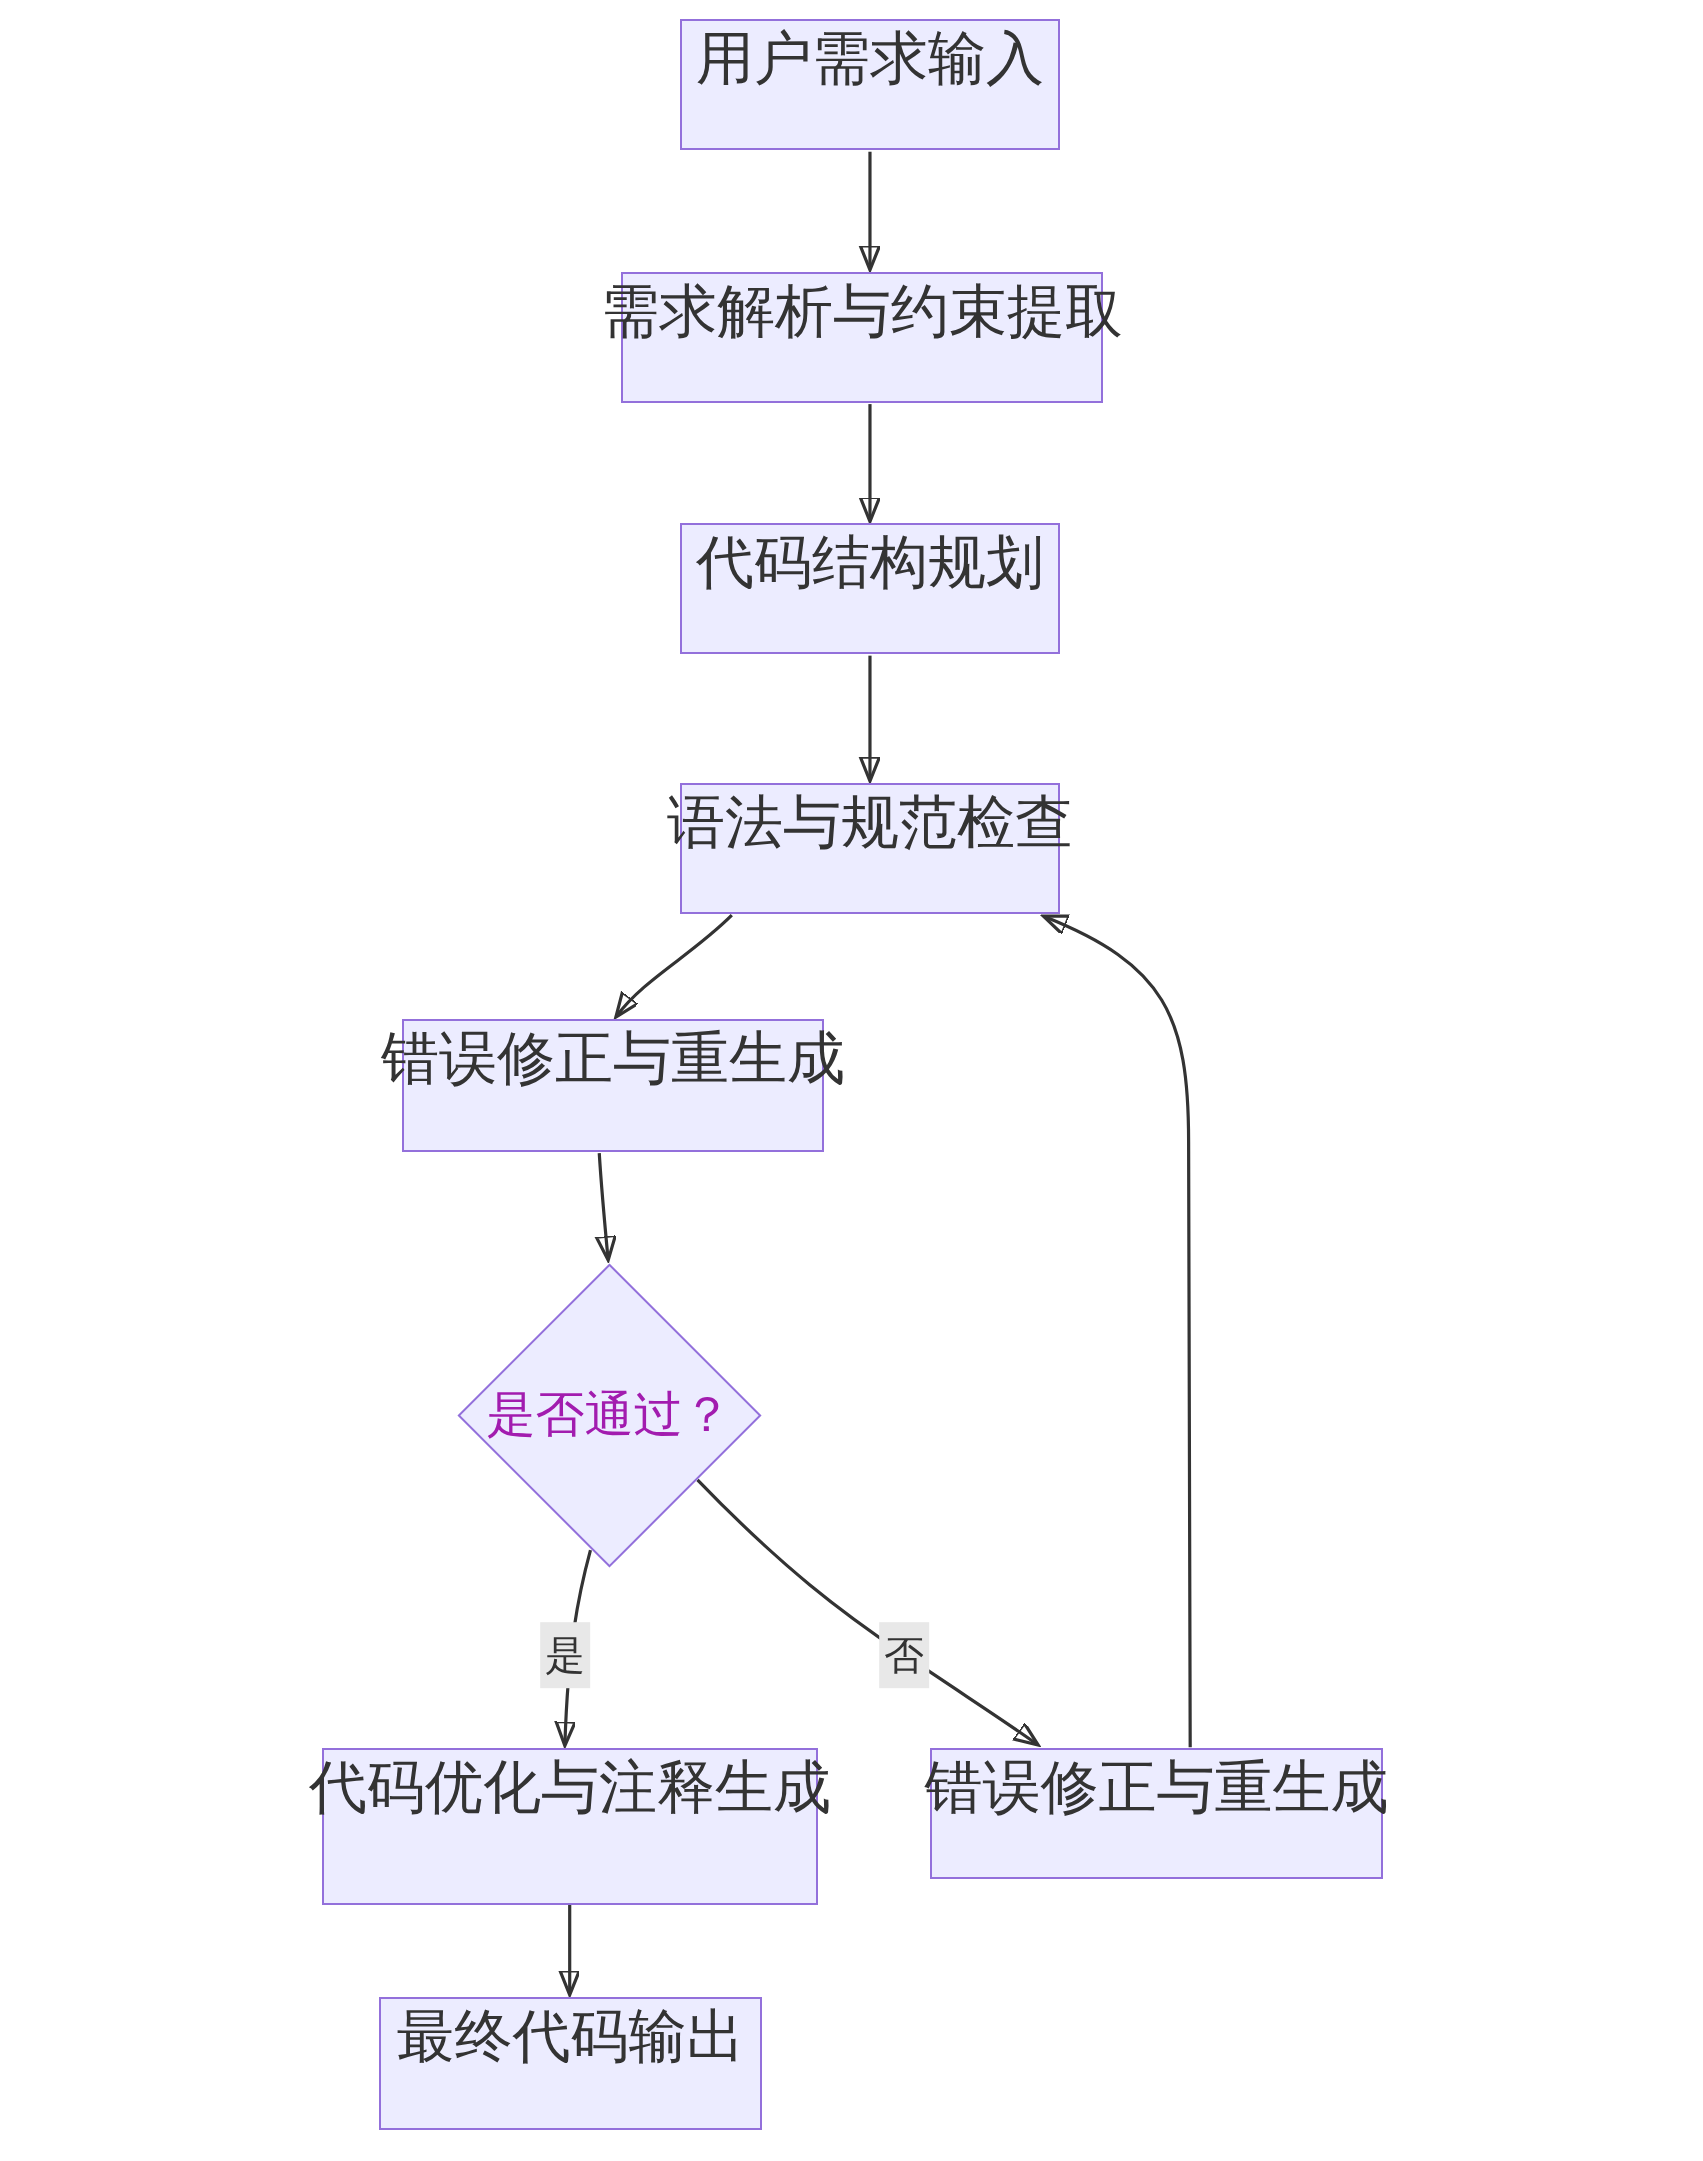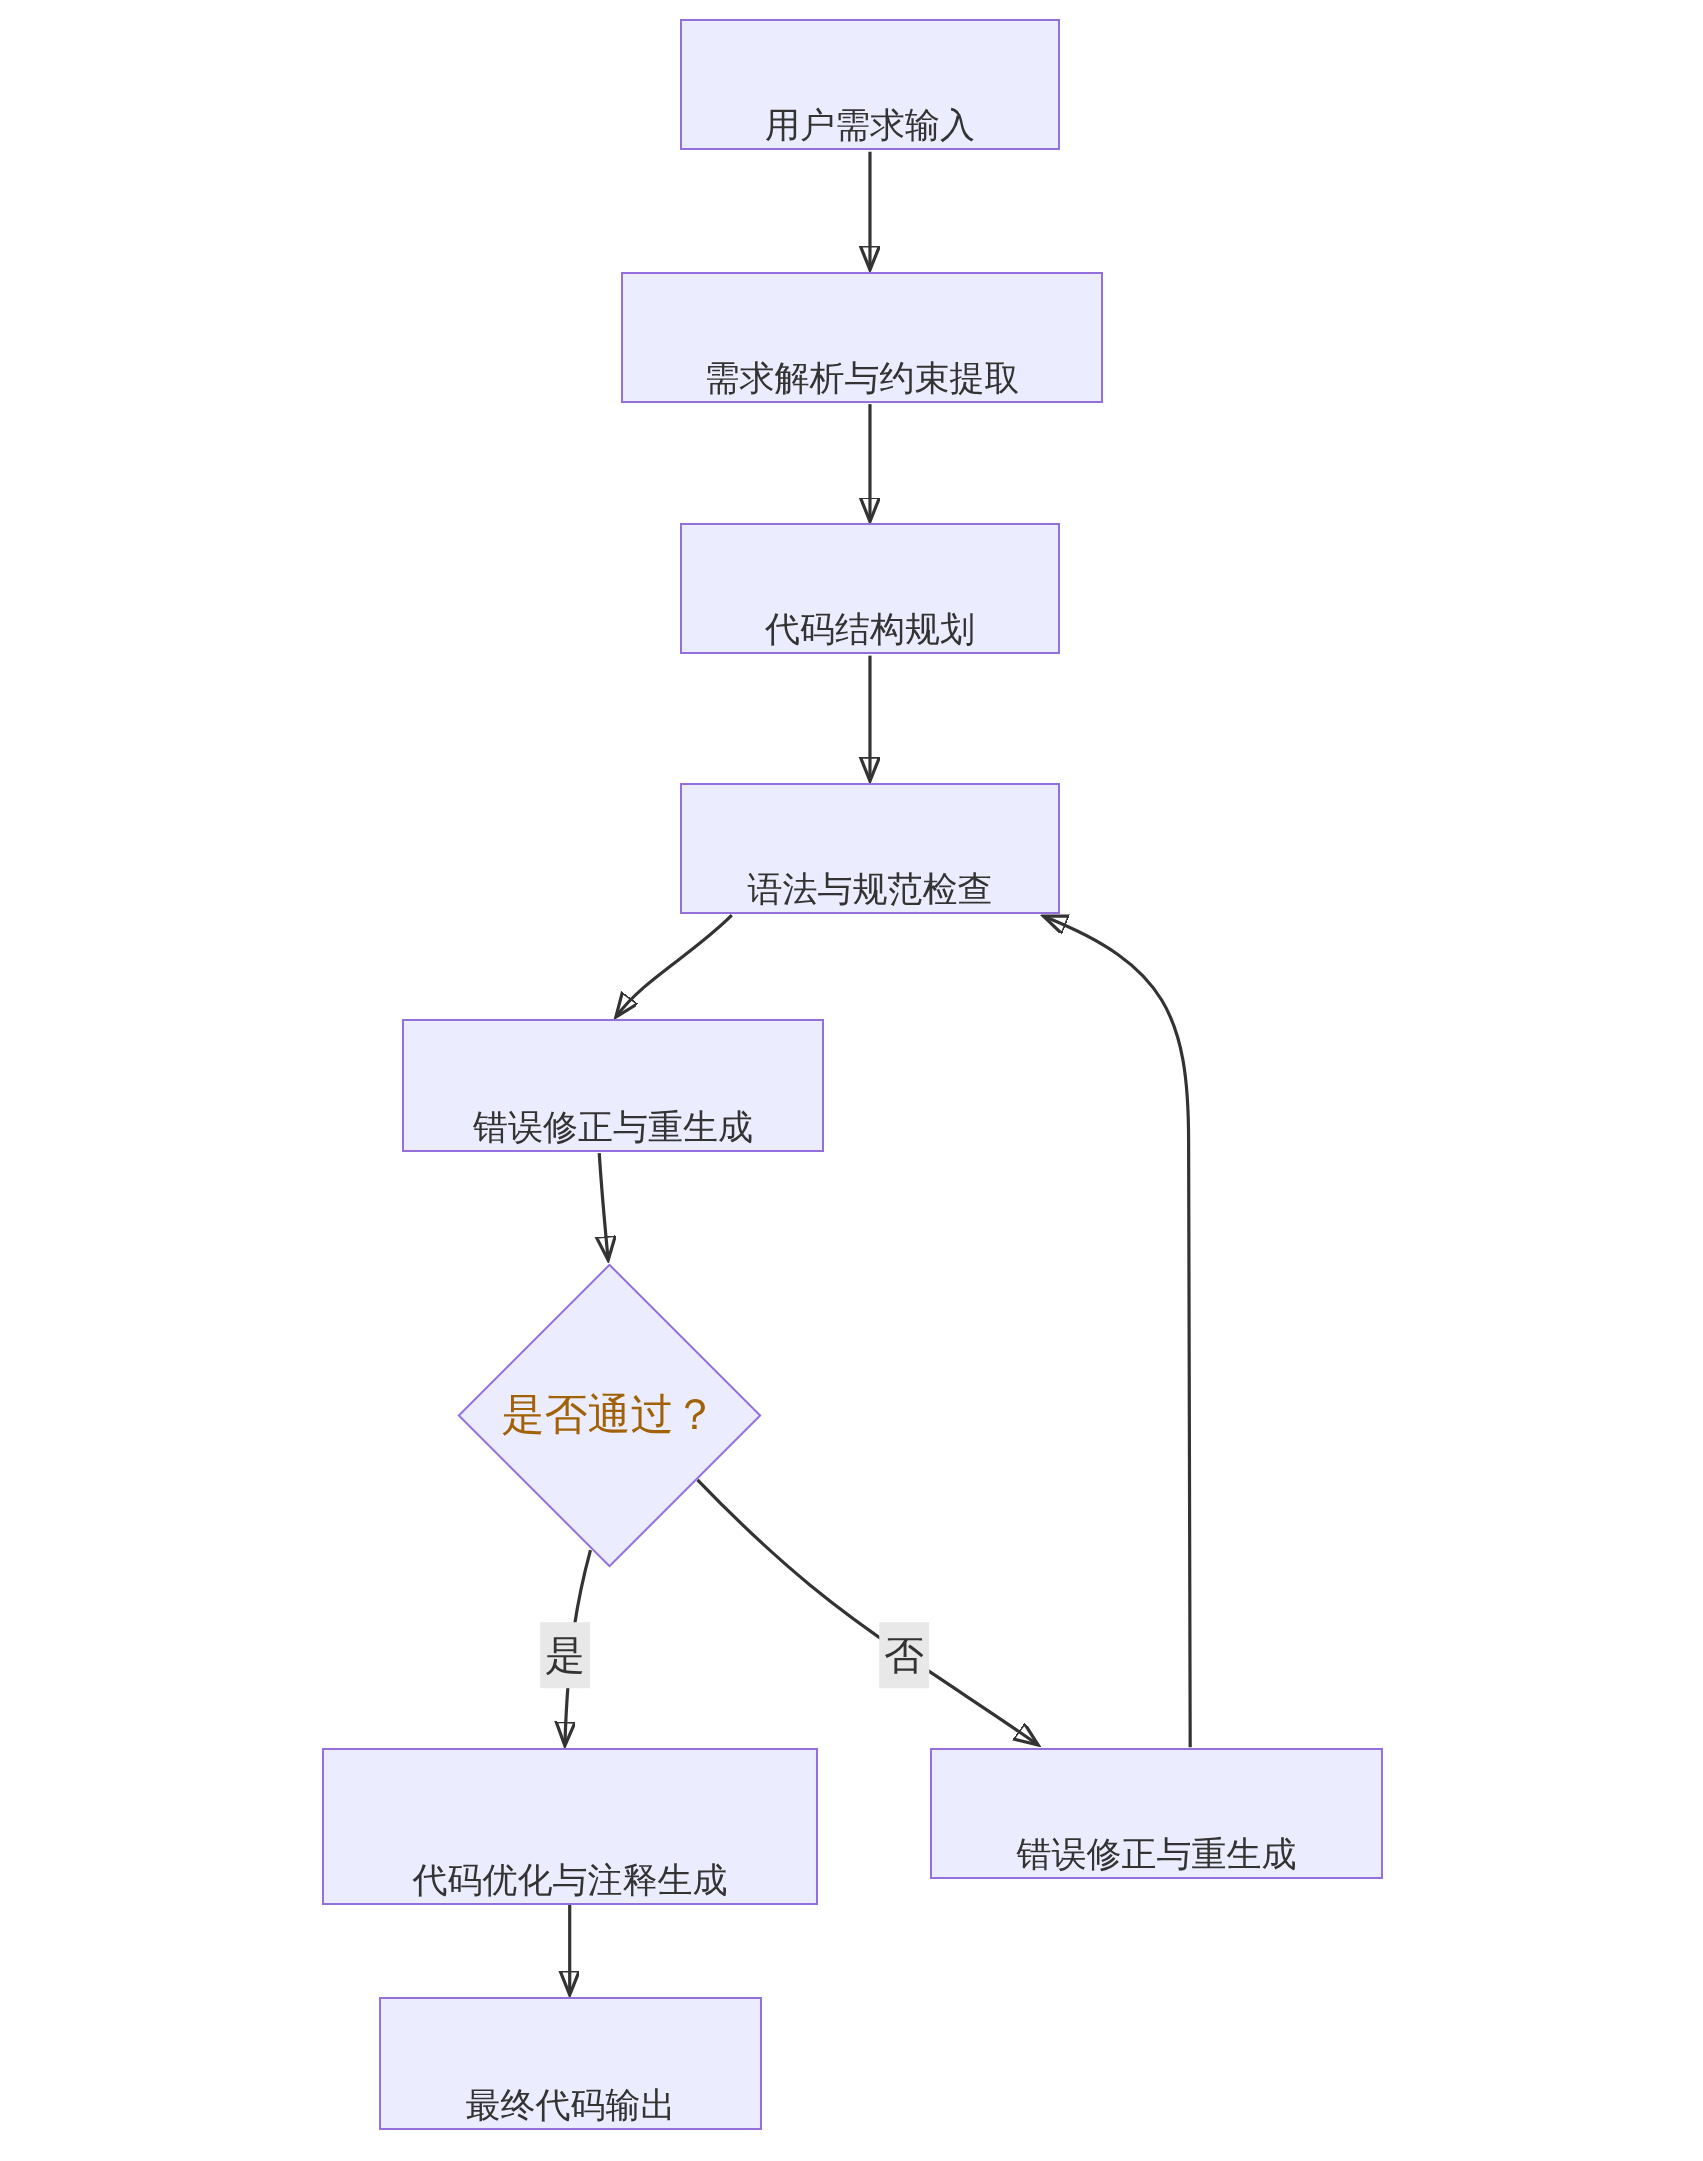--- a/index.html
+++ b/index.html
@@ -28,23 +28,23 @@
     fill: none;
     stroke: #333333;
     stroke-width: 4;
   }
   .node {
     position: absolute;
     box-sizing: border-box;
     background: #ECECFF;
     border: 2.4px solid #9370DB;
     display: flex;
-    align-items: flex-end;
+    align-items: flex-start;
     justify-content: center;
-    font-size: 35px;
+    font-size: 58px;
     line-height: 1.3;
     color: #333333;
     text-align: center;
     white-space: nowrap;
   }
   .node-a { left: 680px;  top: 19px;   width: 380px; height: 131px; }
   .node-b { left: 621px;  top: 272px;  width: 482px; height: 131px; }
   .node-c { left: 680px;  top: 523px;  width: 380px; height: 131px; }
   .node-d { left: 680px;  top: 783px;  width: 380px; height: 131px; }
   .node-e { left: 402px;  top: 1019px; width: 422px; height: 133px; }
@@ -60,22 +60,22 @@
     box-sizing: border-box;
     background: #ECECFF;
     border: 2.4px solid #9370DB;
     transform: rotate(45deg);
   }
   .diamond-label {
     position: absolute;
     left: 609px;
     top: 1415px;
     transform: translate(-50%, -50%);
-    font-size: 43px;
-    color: #a16207;
+    font-size: 49px;
+    color: #a21caf;
     white-space: nowrap;
   }
   .edge-label {
     position: absolute;
     transform: translate(-50%, -50%);
     background: #e8e8e8;
     color: #333333;
     font-size: 40px;
     line-height: 1.4;
     padding: 4.8px 4.8px;

